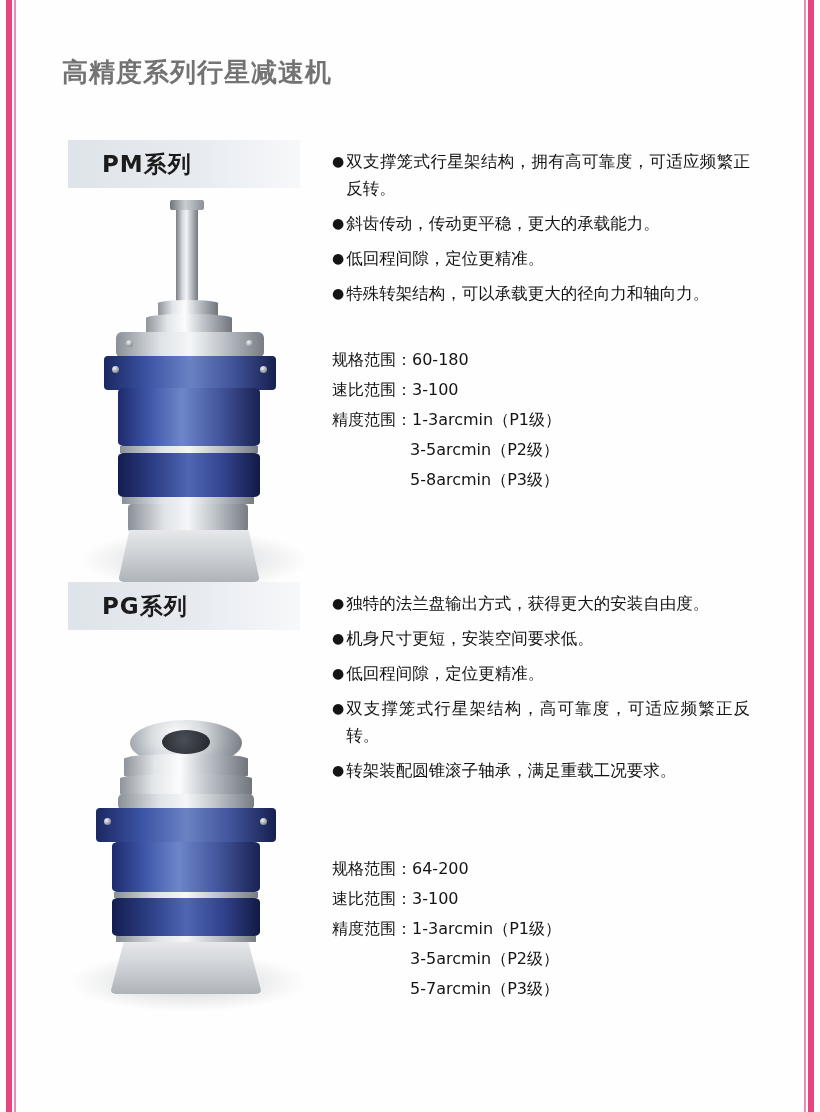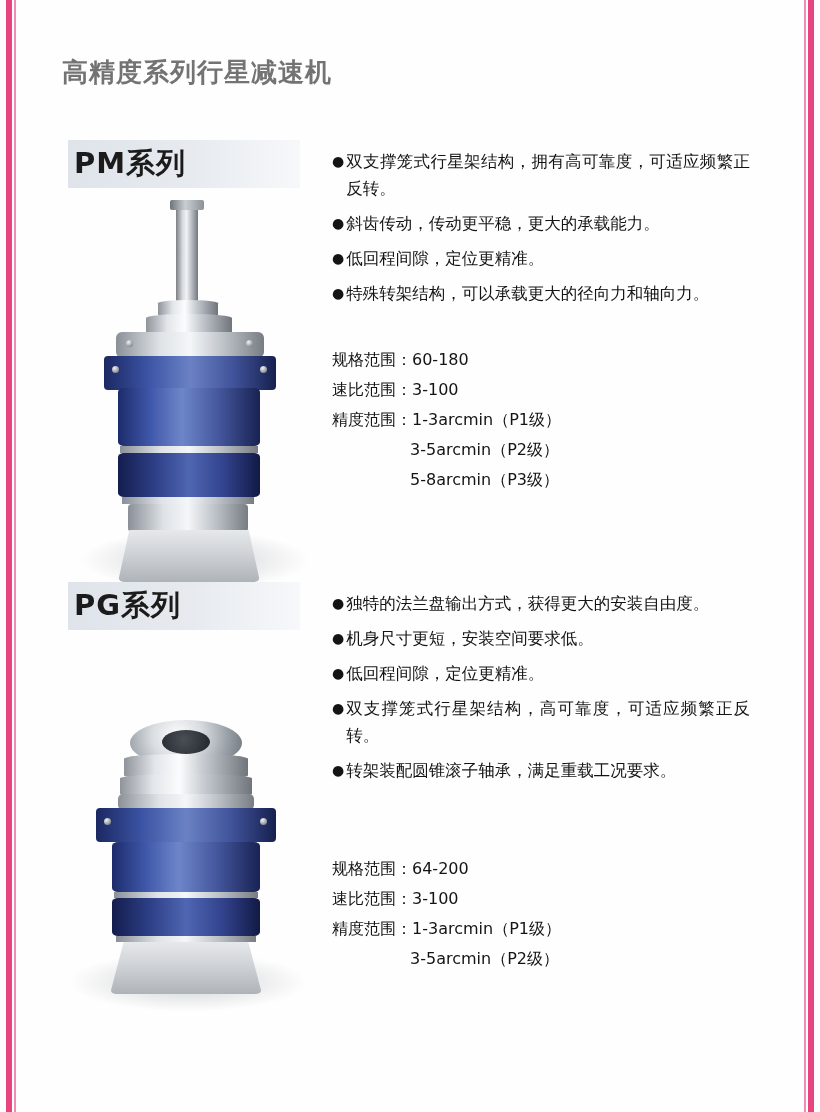--- a/index.html
+++ b/index.html
@@ -57,22 +57,22 @@
     position: absolute;
     left: 68px;
     top: 0;
     width: 232px;
     height: 48px;
     background: linear-gradient(to right, #dfe4ea 0%, #e7ebf0 55%, #f7f8fa 100%);
     display: flex;
     align-items: center;
   }
   .badge-label {
-    padding-left: 6px;
-    font-size: 29px;
+    padding-left: 34px;
+    font-size: 23px;
     font-weight: bold;
     letter-spacing: 1px;
     color: #1b1b1b;
     font-family: "DejaVu Sans", "Liberation Sans", sans-serif;
   }
 
   .bullets {
     position: absolute;
     left: 332px;
     top: 8px;
@@ -330,17 +330,18 @@
         <span class="bullet-dot">●</span>
         <span class="bullet-text">转架装配圆锥滚子轴承，满足重载工况要求。</span>
       </div>
     </div>
 
     <div class="specs" style="top:272px;">
       <div class="spec-row">规格范围：64-200</div>
       <div class="spec-row">速比范围：3-100</div>
       <div class="spec-row">精度范围：1-3arcmin（P1级）</div>
       <div class="spec-row spec-indent">3-5arcmin（P2级）</div>
+      <div class="spec-row spec-indent">5-7arcmin（P3级）</div>
     </div>
   </div>
 
 
 </div>
 
 </body></html>

